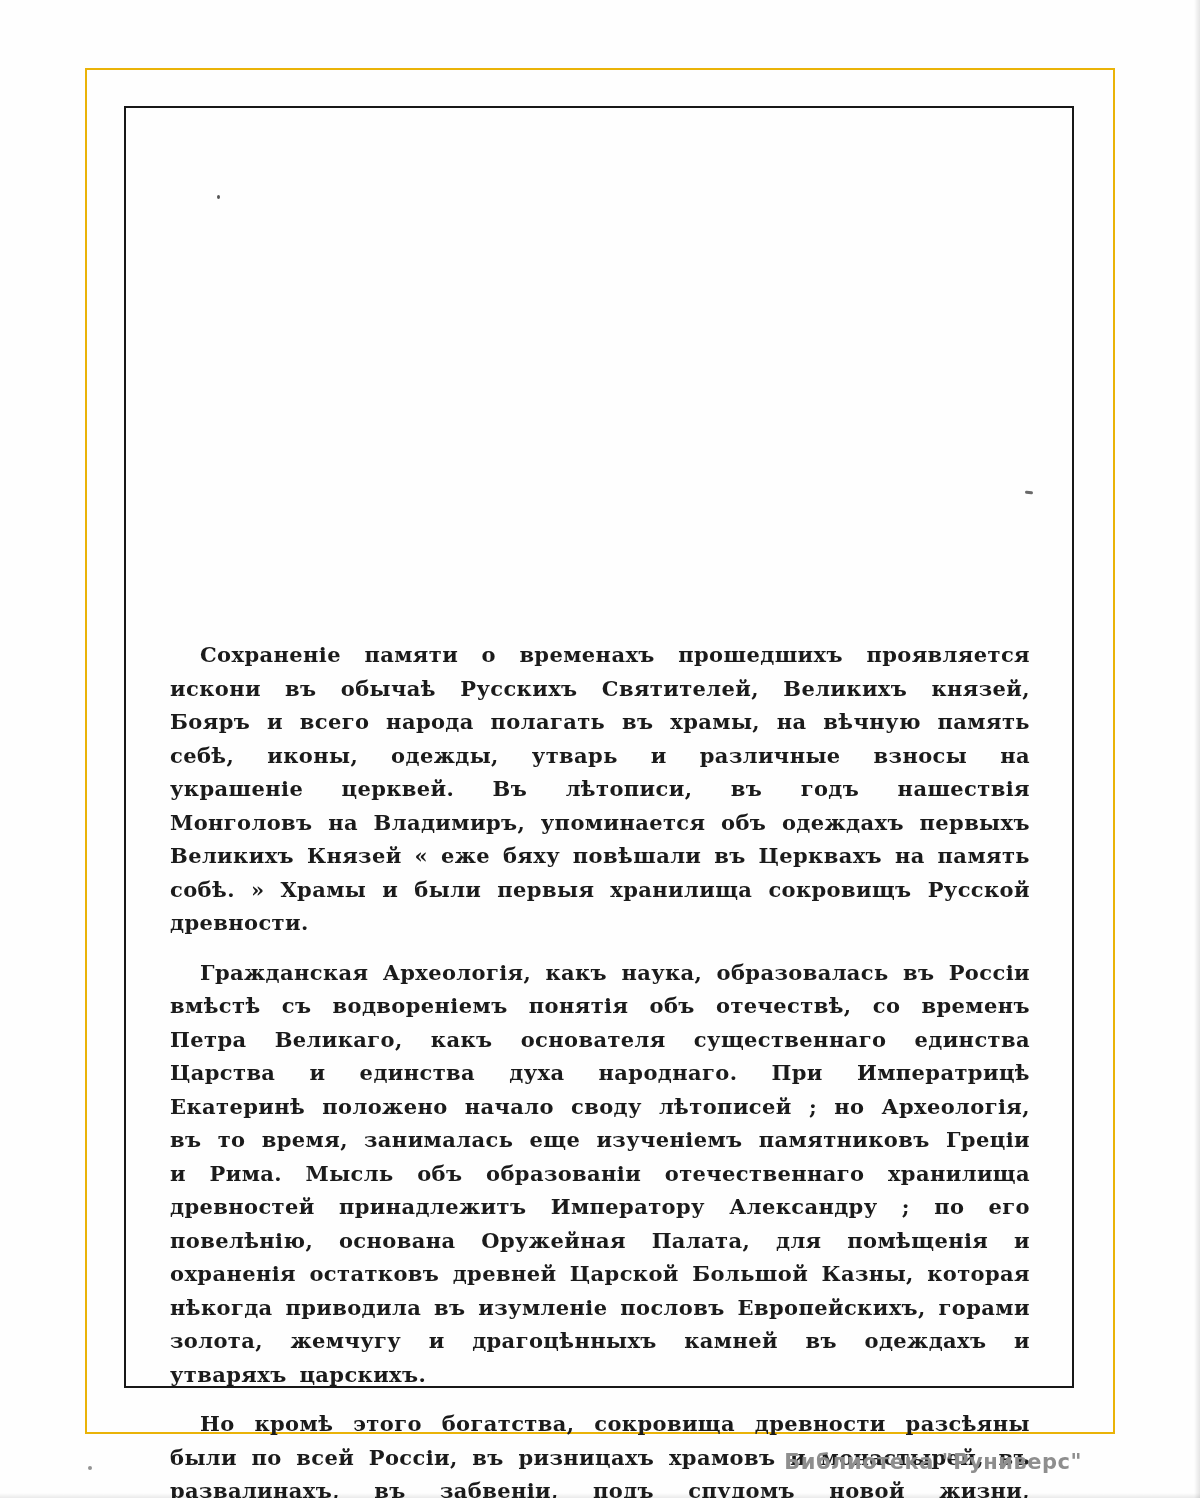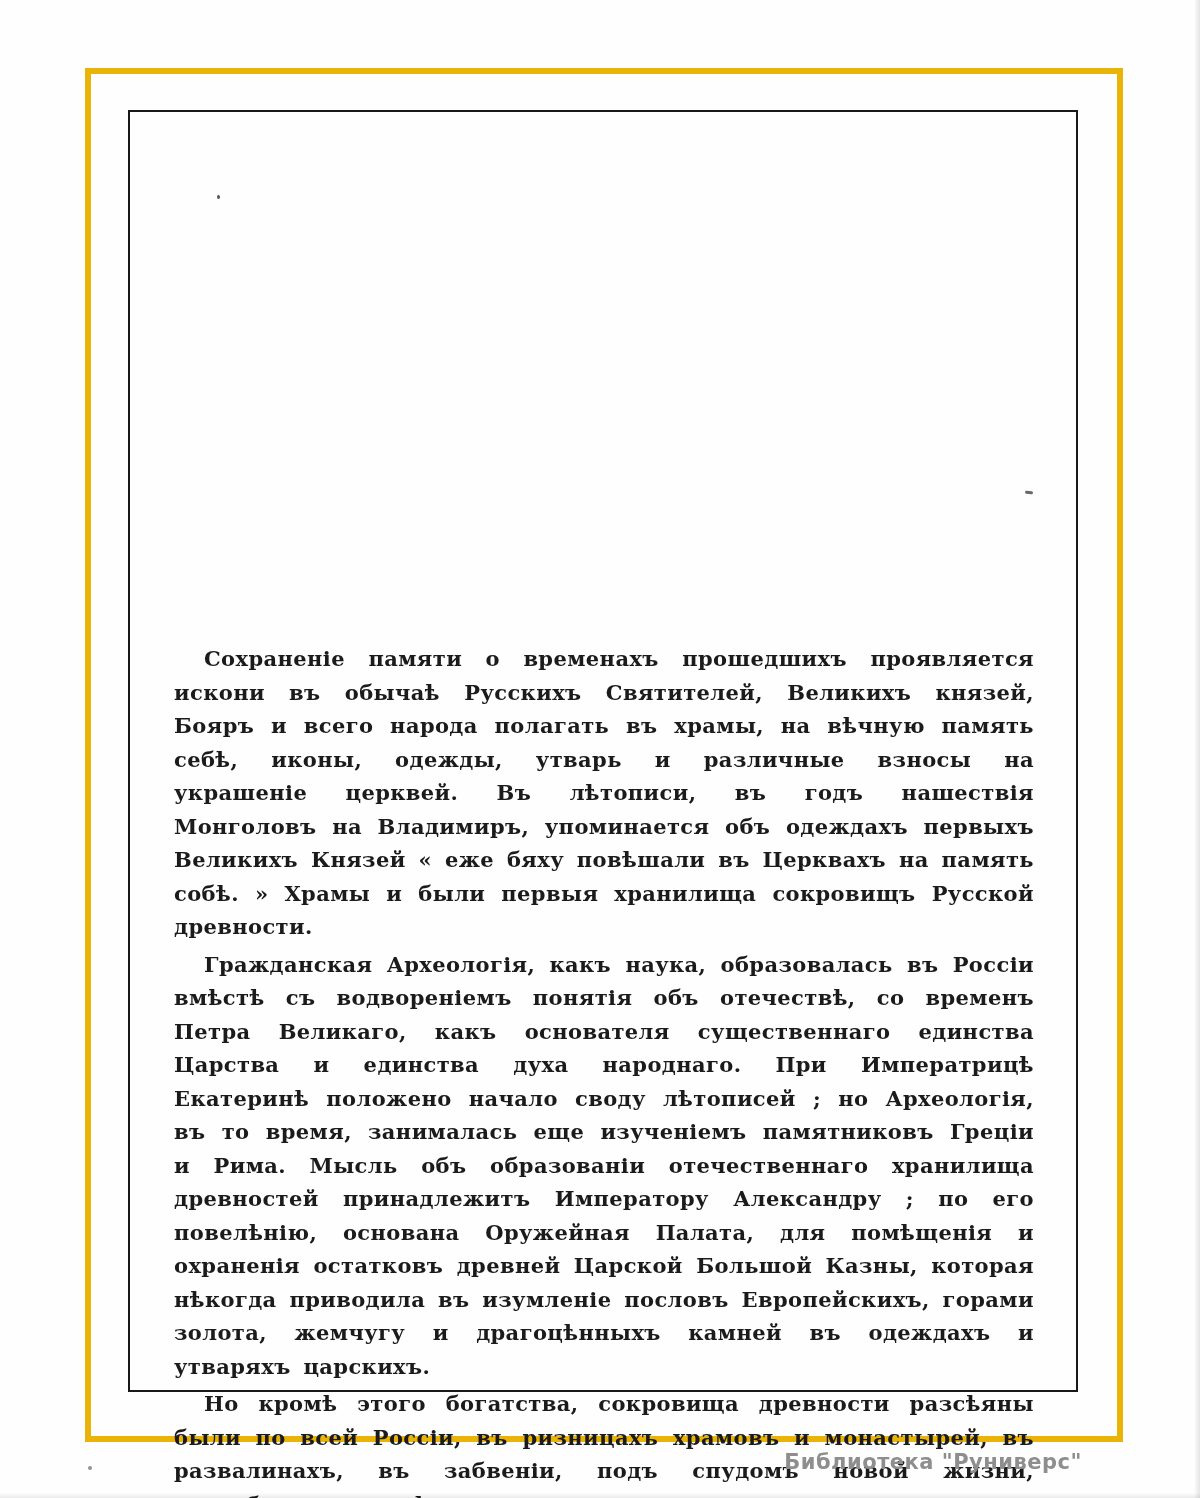--- a/index.html
+++ b/index.html
@@ -18,21 +18,21 @@
     position: absolute;
     inset: 0;
     background: #fefefe;
   }
   .outer-frame {
     position: absolute;
     left: 85px;
     top: 68px;
     width: 1026px;
     height: 1362px;
-    border: 6px solid #eab308;
+    border: 2px solid #eab308;
     background: #fefefe;
   }
   .inner-frame {
     position: absolute;
     left: 37px;
     top: 36px;
     width: 946px;
     height: 1278px;
     border: 2px solid #181818;
     background: #fefefe;
@@ -49,21 +49,21 @@
     text-align: justify;
     text-indent: 30px;
     font-size: 21px;
     line-height: 33.5px;
     font-weight: 700;
     letter-spacing: 0.4px;
     word-spacing: 5px;
     color: #1b1b1b;
   }
   .para + .para {
-    margin-top: 4px;
+    margin-top: 16px;
   }
   .watermark {
     position: absolute;
     right: 118px;
     top: 1450px;
     font-family: "DejaVu Sans", "Liberation Sans", sans-serif;
     font-size: 21px;
     font-weight: 700;
     color: #8e8e8e;
     letter-spacing: 0.5px;

